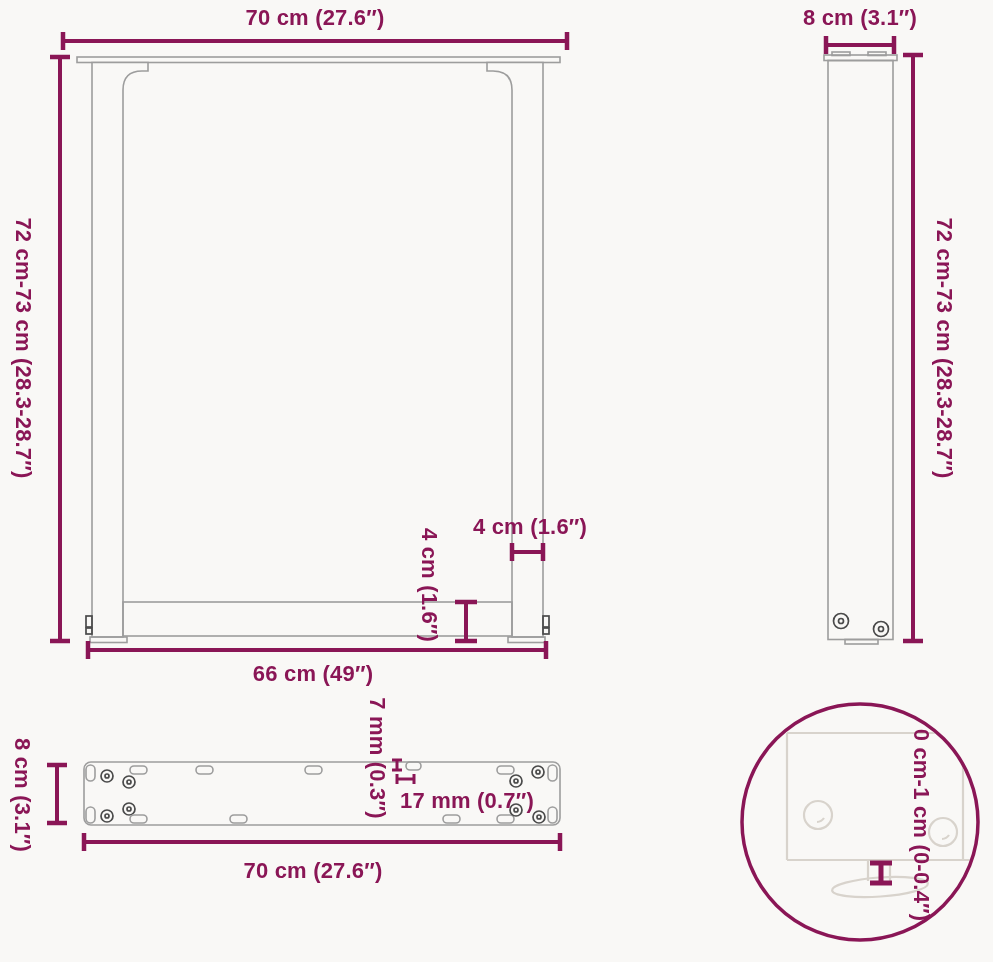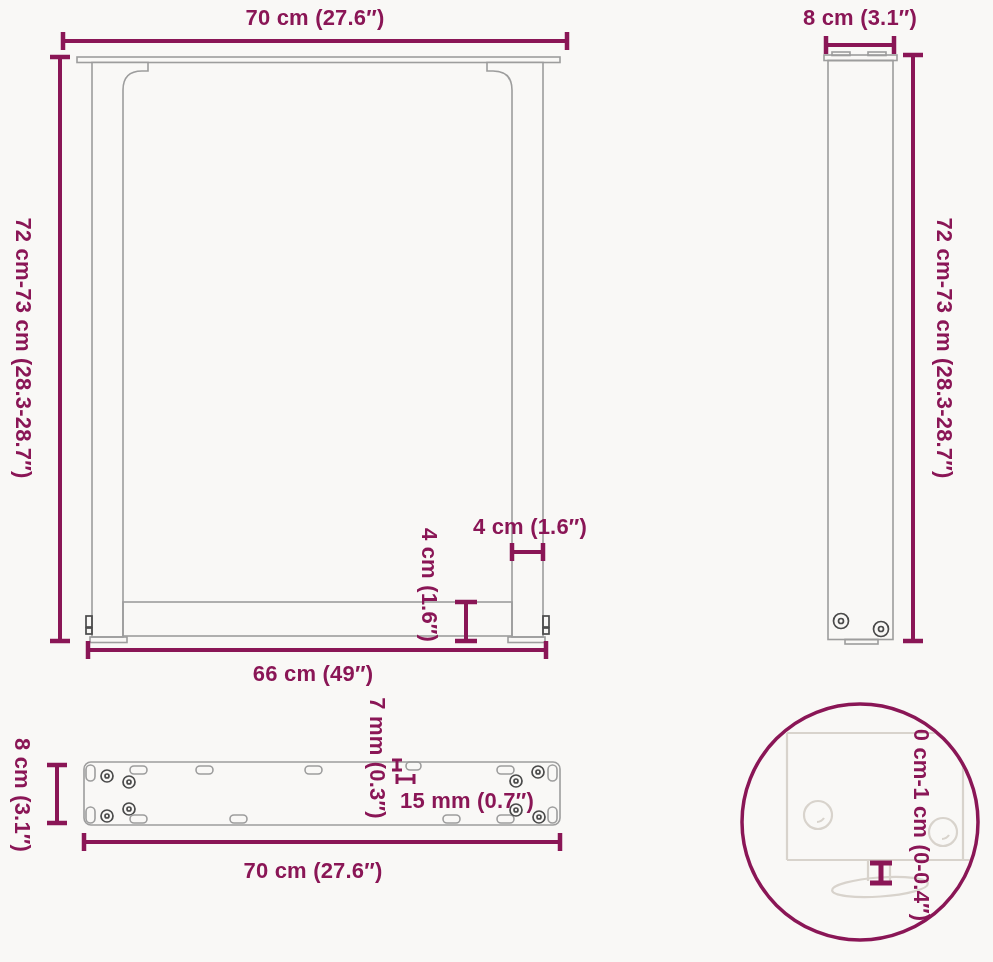--- a/index.html
+++ b/index.html
@@ -196,18 +196,18 @@
   <div class="label v" style="left:23px;top:348px;">72 cm-73 cm (28.3-28.7″)</div>
   <div class="label" style="left:530px;top:527px;">4 cm (1.6″)</div>
   <div class="label v" style="left:429px;top:585px;">4 cm (1.6″)</div>
   <div class="label" style="left:313px;top:674px;">66 cm (49″)</div>
 
   <div class="label" style="left:860px;top:18px;">8 cm (3.1″)</div>
   <div class="label v" style="left:944px;top:348px;">72 cm-73 cm (28.3-28.7″)</div>
 
   <div class="label v" style="left:22px;top:795px;">8 cm (3.1″)</div>
   <div class="label v" style="left:377px;top:758px;">7 mm (0.3″)</div>
-  <div class="label" style="left:467px;top:801px;">15 mm (0.7″)</div>
+  <div class="label" style="left:467px;top:801px;">17 mm (0.7″)</div>
   <div class="label" style="left:313px;top:871px;">70 cm (27.6″)</div>
 
   <div class="label v" style="left:921px;top:825px;">0 cm-1 cm (0-0.4″)</div>
 
 </div>
 
 </body></html>

